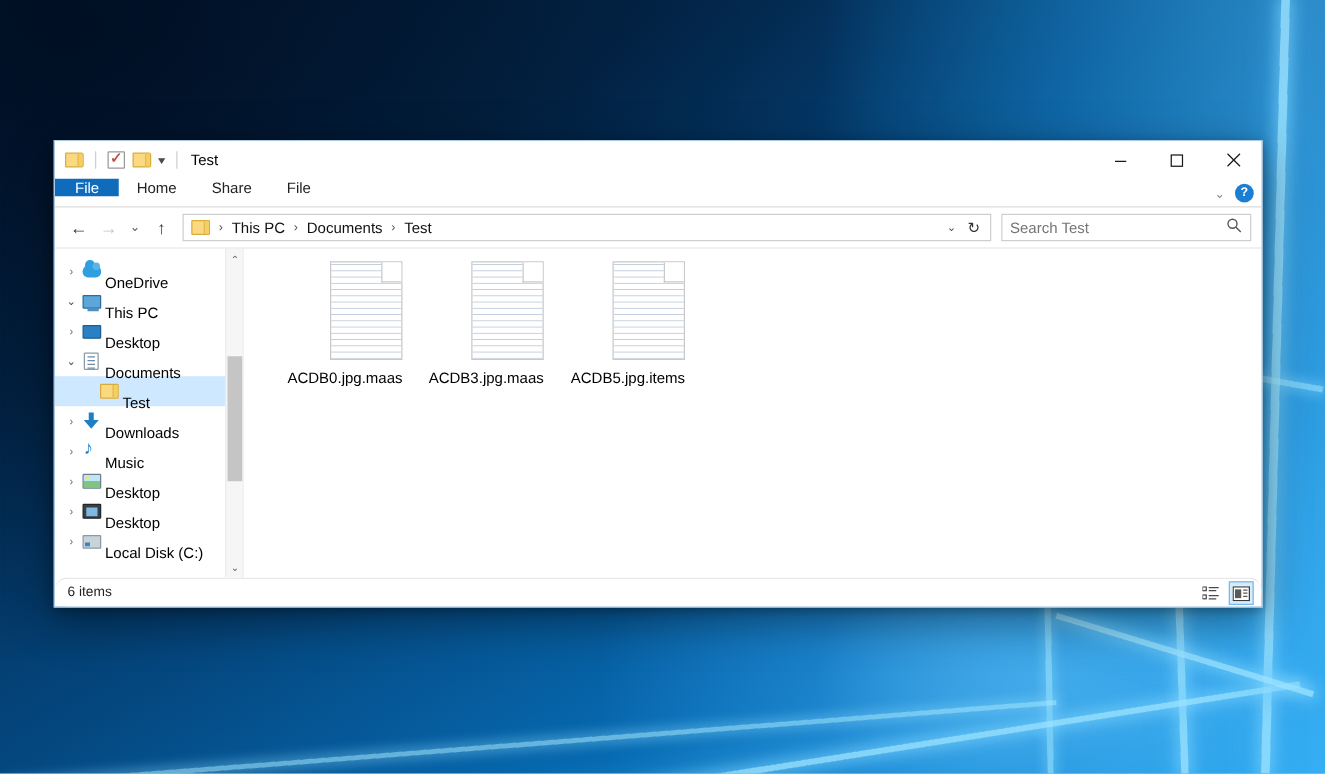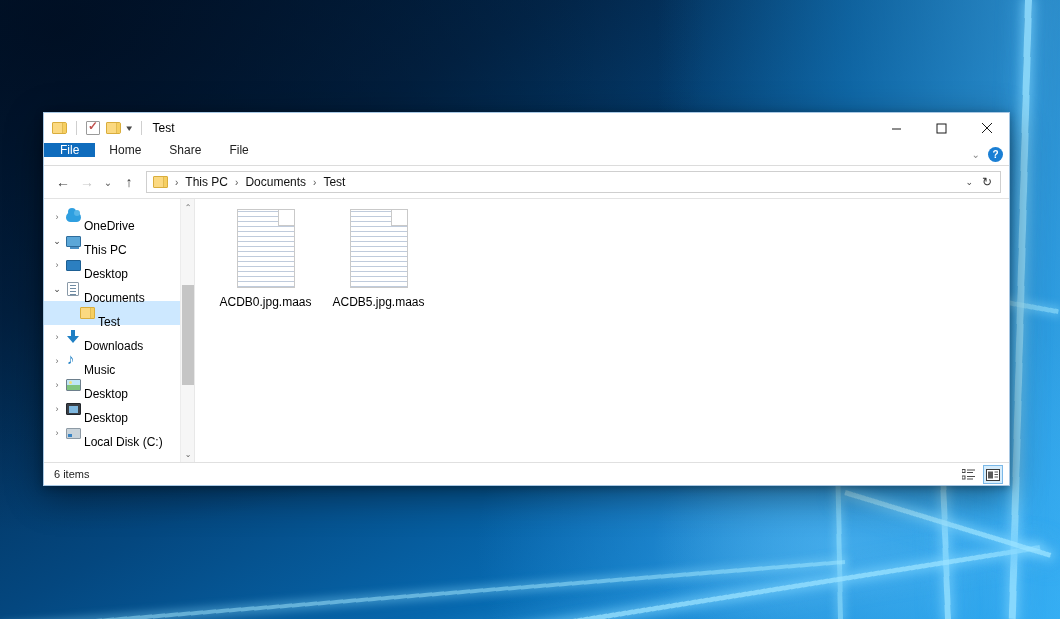--- a/index.html
+++ b/index.html
@@ -222,21 +222,21 @@
   }
   .sb-arrow.up { top:0; }
   .sb-arrow.down { bottom:0; }
   .sb-thumb { position:absolute; left:1px; width:12px; top:86px; height:100px; background:#c5c5c5; }
 
   
   .filearea { flex:1 1 auto; background:#fff; position:relative; overflow:hidden; padding:6px 0 0 14px; }
   .grid { display:flex; flex-wrap:wrap; align-content:flex-start; }
   .fitem {
     width:113px; height:112px; display:flex; flex-direction:column;
-    align-items:center; padding-top:4px;
+    align-items:flex-end; padding-top:4px;
   }
   .fico {
     width:58px; height:79px; position:relative; background:#fff;
     border:1px solid #c9c9c9;
     background-image:repeating-linear-gradient(
       to bottom, transparent 0 4px, #bfcbdc 4px 5px);
     background-position:0 7px; background-repeat:repeat;
     background-size:100% 5px;
     overflow:hidden;
   }
@@ -247,21 +247,21 @@
   }
   .fico .foldtri {
     position:absolute; right:-1px; top:-1px; width:0; height:0;
     border-left:17px solid transparent; border-top:17px solid #e8e8e8;
   }
   .fname { margin-top:7px; font-size:12px; color:#000; white-space:nowrap; }
 
   
   .statusbar {
     height:23px; flex:0 0 auto; border-top:1px solid #e0e0e0; background:#fff;
-    display:flex; align-items:center; padding:0 6px 0 10px; position:relative;
+    display:flex; align-items:center; padding:0 6px 0 10px; position:relative;border-radius:10px;
   }
   .status-text { font-size:11px; color:#222; }
   .viewbtns { position:absolute; right:6px; top:0; height:23px; display:flex; align-items:center; gap:4px; }
   .vbtn { width:20px; height:19px; display:flex; align-items:center; justify-content:center; }
   .vbtn.active { border:1px solid #7ab8e8; background:#d6ecfb; }
 </style>
 </head>
 <body>
 
 <div id="desktop">
@@ -333,20 +333,29 @@
           <span class="crumb">This PC</span>
           <span class="crumb-sep">›</span>
           <span class="crumb">Documents</span>
           <span class="crumb-sep">›</span>
           <span class="crumb">Test</span>
         </div>
         <span class="crumb-drop">⌄</span>
         <span class="refresh">↻</span>
       </div>
 
+      <div class="searchbox">
+        <input type="text" placeholder="Search Test" style="">
+        <span class="mag">
+          <svg width="13" height="13" viewBox="0 0 13 13">
+              <circle cx="5" cy="5" r="3.6" fill="none" stroke="#555" stroke-width="1.1"></circle>
+              <line x1="7.8" y1="7.8" x2="11.6" y2="11.6" stroke="#555" stroke-width="1.1"></line>
+            </svg>
+        </span>
+      </div>
     </div>
 
     <div class="body">
 
       <div class="navpane">
         <div class="tree">
 
           <div class="trow">
             <span class="twist">›</span>
             <span class="tico">
@@ -442,28 +451,35 @@
           <div class="fitem">
             <div class="fico">
                 <div class="foldtri"></div>
                 <div class="fold"></div>
               </div>
             <div class="fname">ACDB0.jpg.maas</div>
           </div>
 
 
 
-
-
           <div class="fitem">
             <div class="fico">
                 <div class="foldtri"></div>
                 <div class="fold"></div>
               </div>
-            <div class="fname">ACDB5.jpg.maas</div>
+            <div class="fname">ACDB3.jpg.maas</div>
+          </div>
+
+
+          <div class="fitem">
+            <div class="fico">
+                <div class="foldtri"></div>
+                <div class="fold"></div>
+              </div>
+            <div class="fname">ACDB5.jpg.items</div>
           </div>
 
         </div>
       </div>
     </div>
 
     <div class="statusbar">
       <span class="status-text">6 items</span>
       <div class="viewbtns">
         <div class="vbtn">

